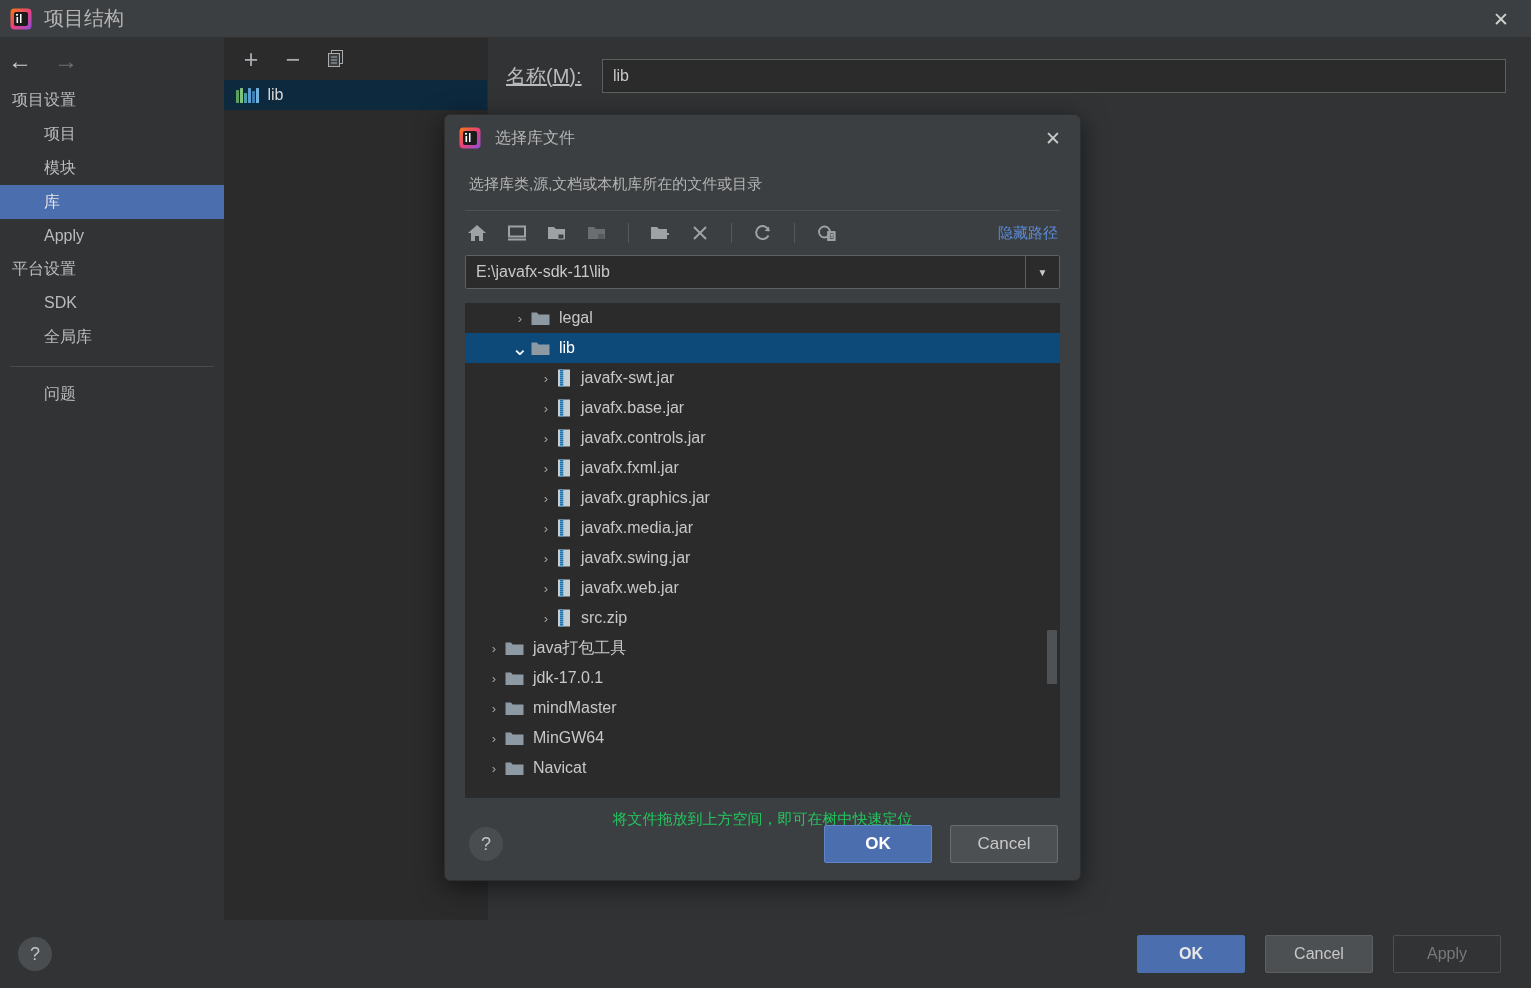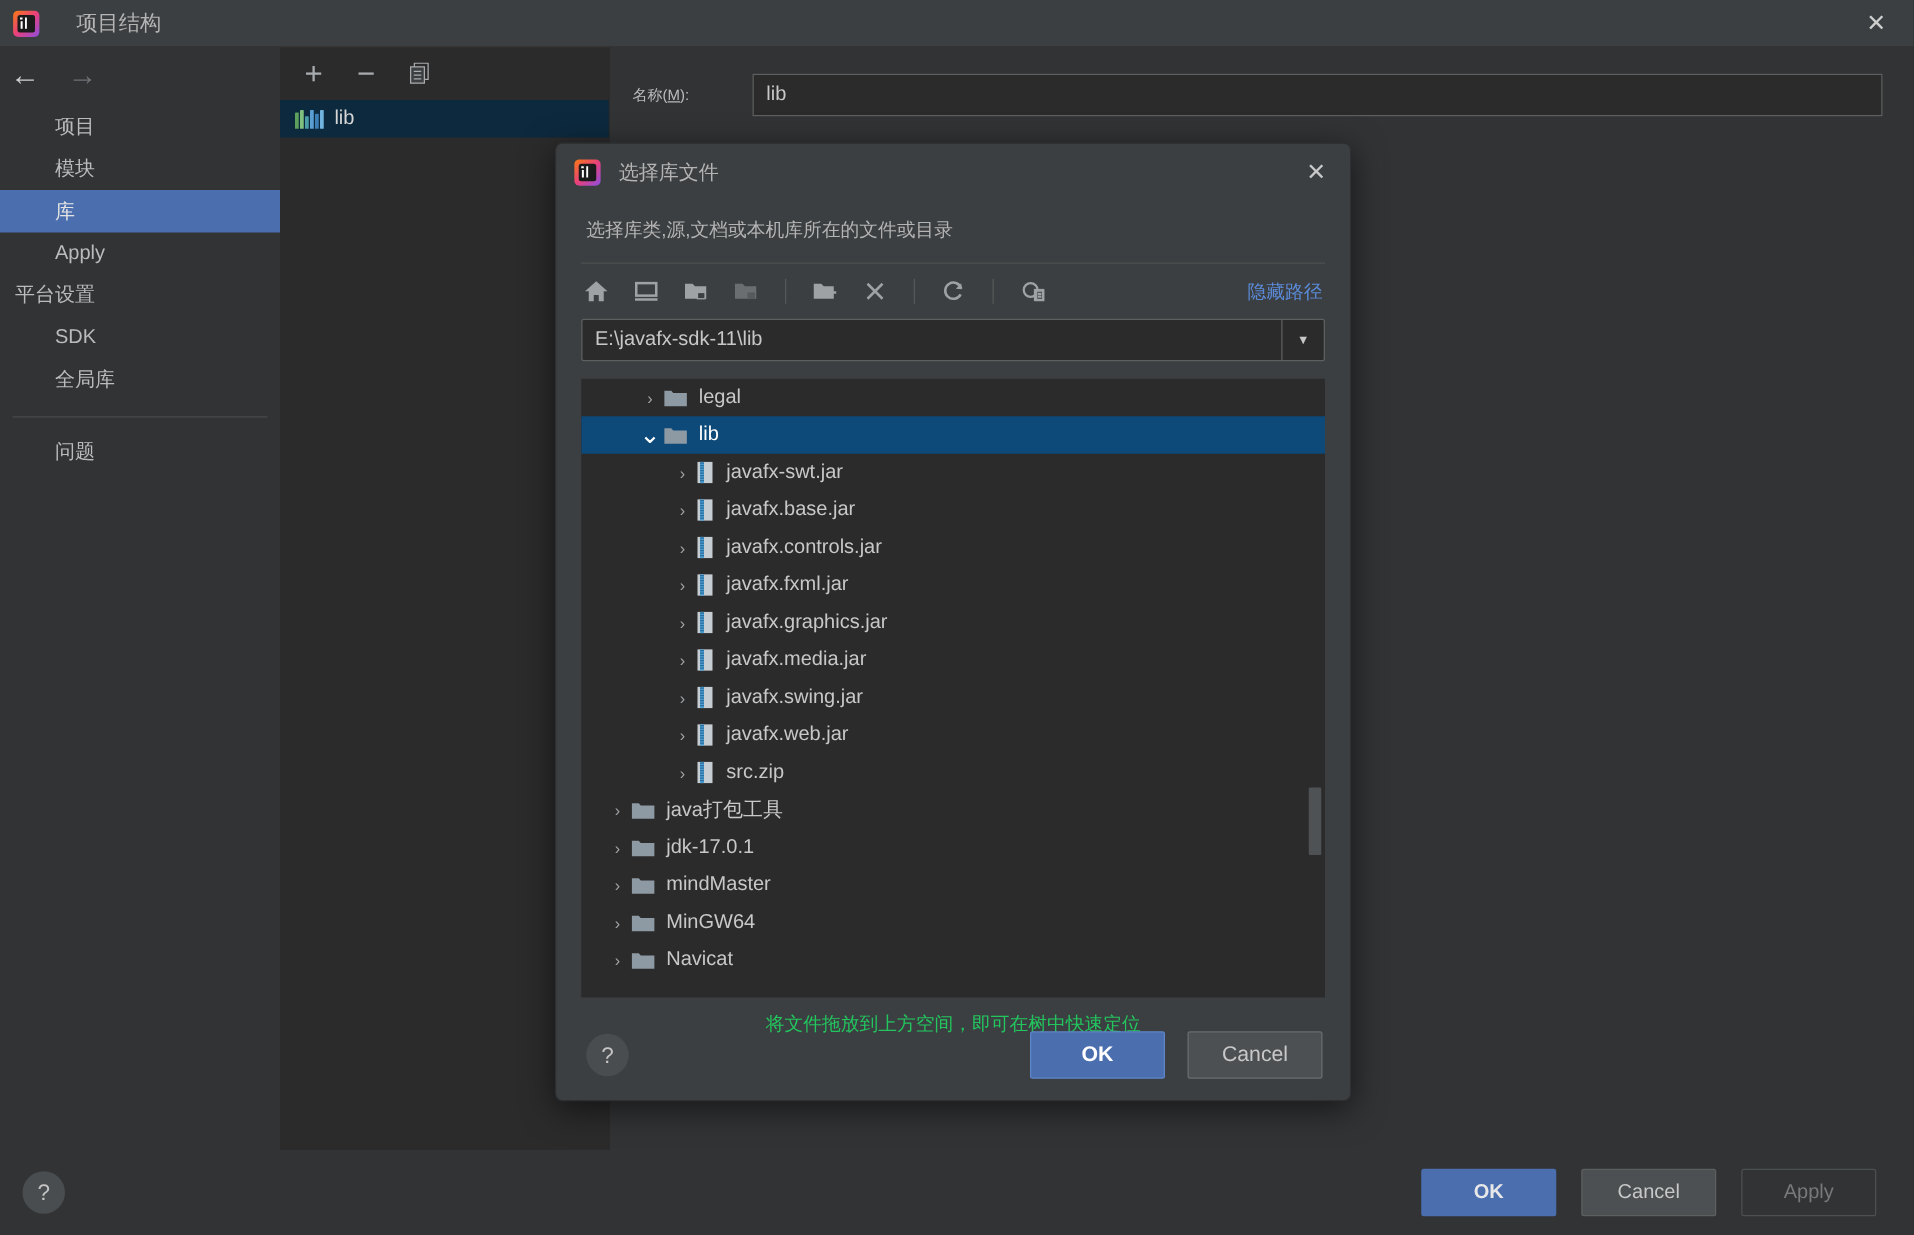--- a/index.html
+++ b/index.html
@@ -16,21 +16,21 @@
   
   #titlebar {
     position: absolute; left: 0; top: 0; width: 1531px; height: 38px;
     background: #3c3f41;
     border-bottom: 1px solid #323232;
     display: flex; align-items: center;
   }
   #title-icon { margin-left: 10px; width: 22px; height: 22px; position: relative; }
   .ij-logo { width: 22px; height: 22px; display:block; }
   #title-text {
-    margin-left: 29px; font-size: 17px; color: #b4b4b4;
+    margin-left: 12px; font-size: 20px; color: #b4b4b4;
   }
   #titlebar-close {
     position: absolute; right: 0; top: 0; width: 60px; height: 38px;
     display: flex; align-items: center; justify-content: center;
     color: #cfcfcf; font-size: 19px; font-weight: 300;
   }
 
   
   #sidebar {
     position: absolute; left: 0; top: 38px; width: 224px; height: 900px;
@@ -80,21 +80,21 @@
   #lib-row-label { font-size: 16px; color: #d6d6d6; }
 
   
   #content {
     position: absolute; left: 488px; top: 38px; right: 0; height: 882px;
     background: #313335;
   }
   #name-row {
     display: flex; align-items: center; height: 44px; margin-top: 16px; padding-left: 18px;
   }
-  #name-label { font-size: 12px; color: #bbbbbb; width: 96px; }
+  #name-label { font-size: 20px; color: #bbbbbb; width: 96px; text-decoration: underline; }
   #name-label u { text-decoration: underline; }
   #name-input {
     flex: 1; margin-right: 25px; height: 34px;
     background: #2b2b2b; border: 1px solid #5e6060; color: #c8c8c8;
     font-size: 16px; padding: 0 10px;
     font-family: "Liberation Sans", sans-serif;
   }
 
   
   #bottombar {
@@ -235,20 +235,21 @@
     <div id="title-text">项目结构</div>
     <div id="titlebar-close">✕</div>
   </div>
 
   <div id="sidebar">
     <div id="nav-arrows">
       <span class="nav-arrow enabled">←</span>
       <span class="nav-arrow disabled">→</span>
     </div>
 
+    <div class="side-group">项目设置</div>
     <div class="side-item">项目</div>
     <div class="side-item">模块</div>
     <div class="side-item selected">库</div>
     <div class="side-item">Apply</div>
 
     <div class="side-group">平台设置</div>
     <div class="side-item">SDK</div>
     <div class="side-item">全局库</div>
 
     <div class="side-sep"></div>

